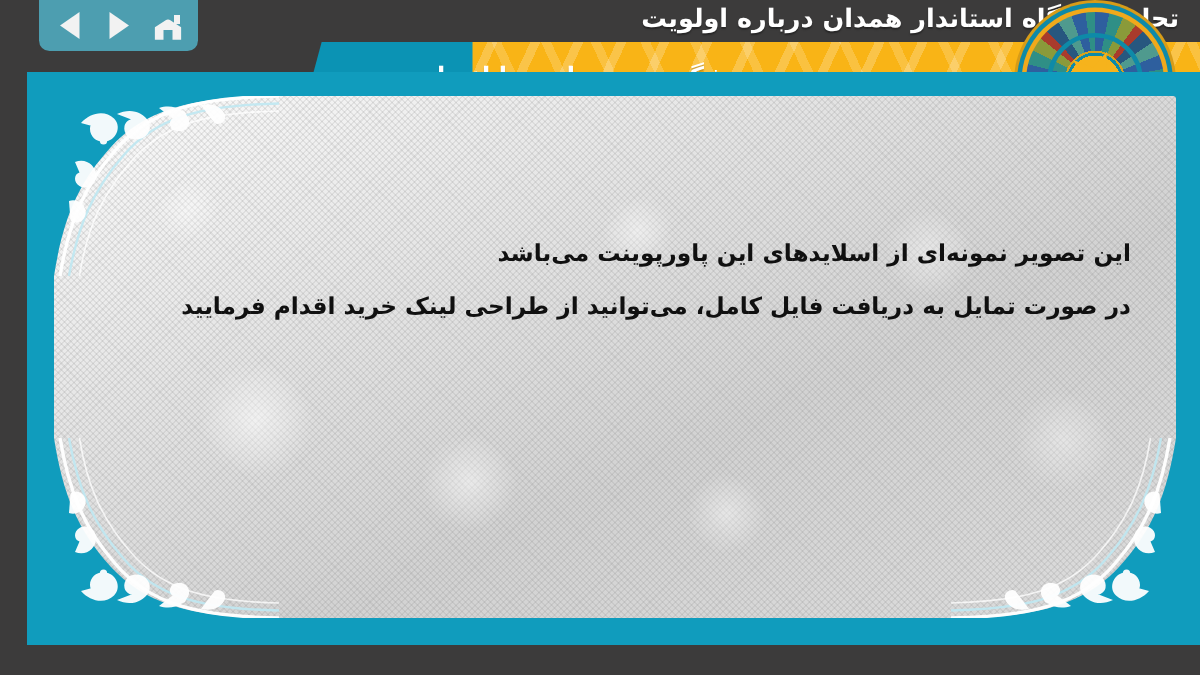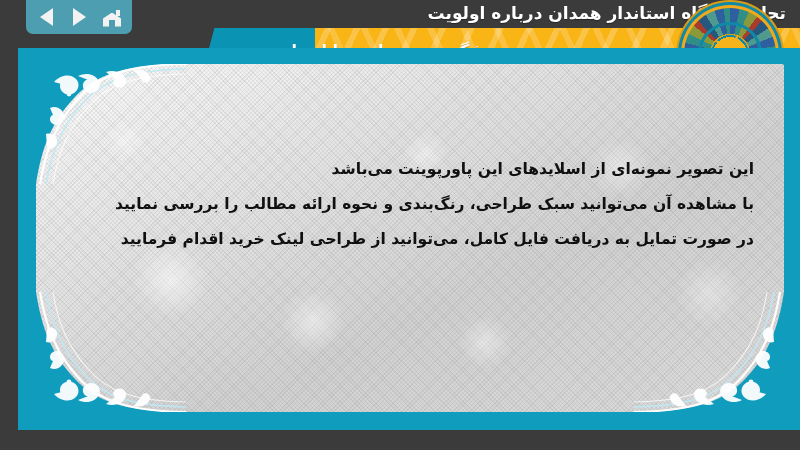--- a/index.html
+++ b/index.html
@@ -240,20 +240,19 @@
             <circle cx="117" cy="90" r="2.4"></circle>
               <circle cx="92" cy="102" r="2"></circle>
             <circle cx="64" cy="108" r="1.8"></circle>
               <circle cx="130" cy="62" r="1.8"></circle>
           </g>
         </svg>
       </div>
 
       <div id="body-text">
         <div>این تصویر نمونه‌ای از اسلایدهای این پاورپوینت می‌باشد</div>
-        <div>با مشاهده آن می‌توانید سبک طراحی، رنگ‌بندی و نحوه ارائه مطالب را بررسی نمایید</div>
         <div>در صورت تمایل به دریافت فایل کامل، می‌توانید از طراحی لینک خرید اقدام فرمایید</div>
       </div>
 
     </div>
   </div>
 
 </div>
 
 </body></html>

